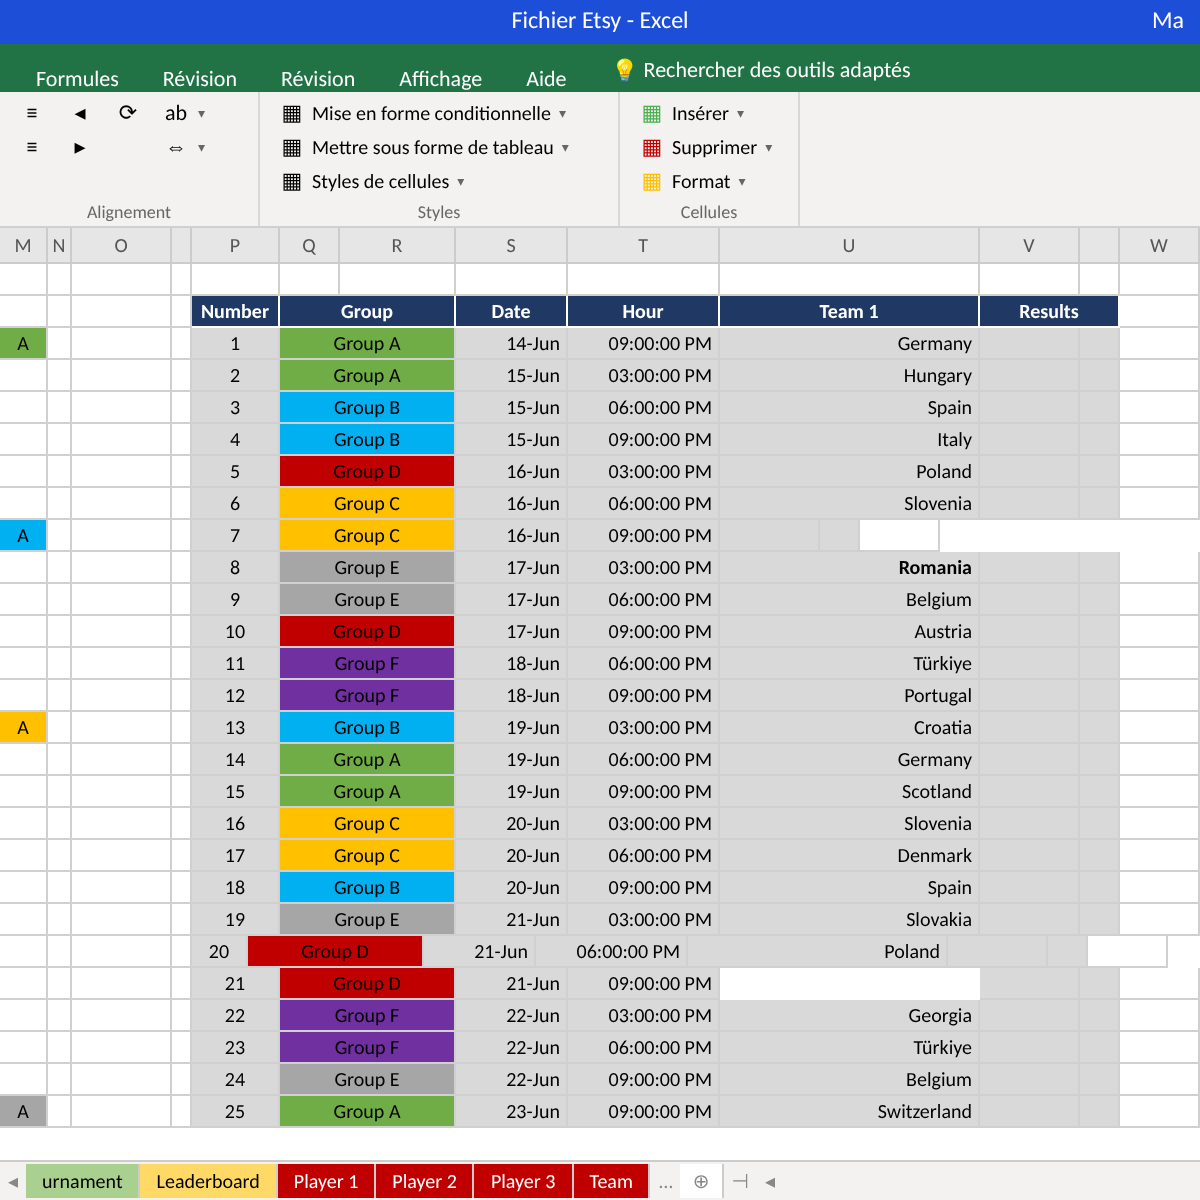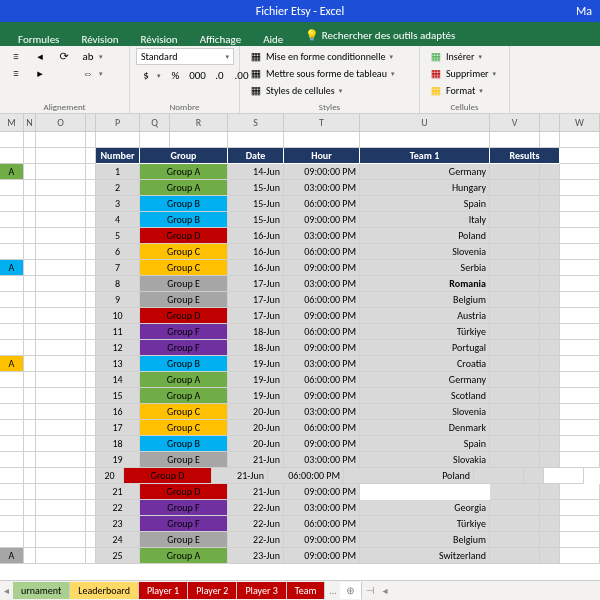--- a/index.html
+++ b/index.html
@@ -84,45 +84,20 @@
         <div class="rbtn chev">
             <span class="ricon">ab</span>
           </div>
         <div class="rbtn chev">
             <span class="ricon">⇔</span>
           </div>
       </div>
     </div>
     <div class="ribbon-group-label">Alignement</div>
   </div>
-  <div class="ribbon-group" style="width:110px">
-    <div class="ribbon-controls" style="flex-direction:column;gap:2px">
-      <div class="combo chev" style="width:98px">
-          <span>Standard</span>
-        </div>
-      <div style="display:flex;gap:2px">
-        <div class="rbtn chev">
-            <span class="ricon">$</span>
-          </div>
-        <div class="rbtn">
-            <span class="ricon">%</span>
-          </div>
-        <div class="rbtn">
-            <span class="ricon">000</span>
-          </div>
-        <div class="rbtn">
-            <span class="ricon">.0</span>
-          </div>
-        <div class="rbtn">
-            <span class="ricon">.00</span>
-          </div>
-      </div>
-    </div>
-    <div class="ribbon-group-label">Nombre</div>
-  </div>
   <div class="ribbon-group" style="width:180px">
     <div class="ribbon-controls">
         <div class="rcol">
       <div class="rbtn chev">
             <span class="ricon">▦</span>
             <span>Mise en forme conditionnelle</span>
           </div>
       <div class="rbtn chev">
             <span class="ricon">▦</span>
             <span>Mettre sous forme de tableau</span>
@@ -287,21 +262,20 @@
       </div>
       <div class="row">
         <div class="cell " style="width: 24px; background: rgb(0, 176, 240);">A</div>
         <div class="cell " style="width: 12px;"></div>
         <div class="cell " style="width: 50px;"></div>
         <div class="cell " style="width: 10px;"></div>
         <div class="cell grey" style="width: 44px;">7</div>
         <div class="cell " style="width: 88px; background: rgb(255, 192, 0); color: rgb(0, 0, 0);">Group C</div>
         <div class="cell grey right" style="width: 56px;">16-Jun</div>
         <div class="cell grey right" style="width: 76px;">09:00:00 PM</div>
-        <div class="cell grey right" style="width: 130px;">Serbia</div>
         <div class="cell grey" style="width: 50px;"></div>
         <div class="cell grey" style="width: 20px;"></div>
         <div class="cell " style="width: 40px;"></div>
       </div>
       <div class="row">
         <div class="cell " style="width: 24px;"></div>
         <div class="cell " style="width: 12px;"></div>
         <div class="cell " style="width: 50px;"></div>
         <div class="cell " style="width: 10px;"></div>
         <div class="cell grey" style="width: 44px;">8</div>

